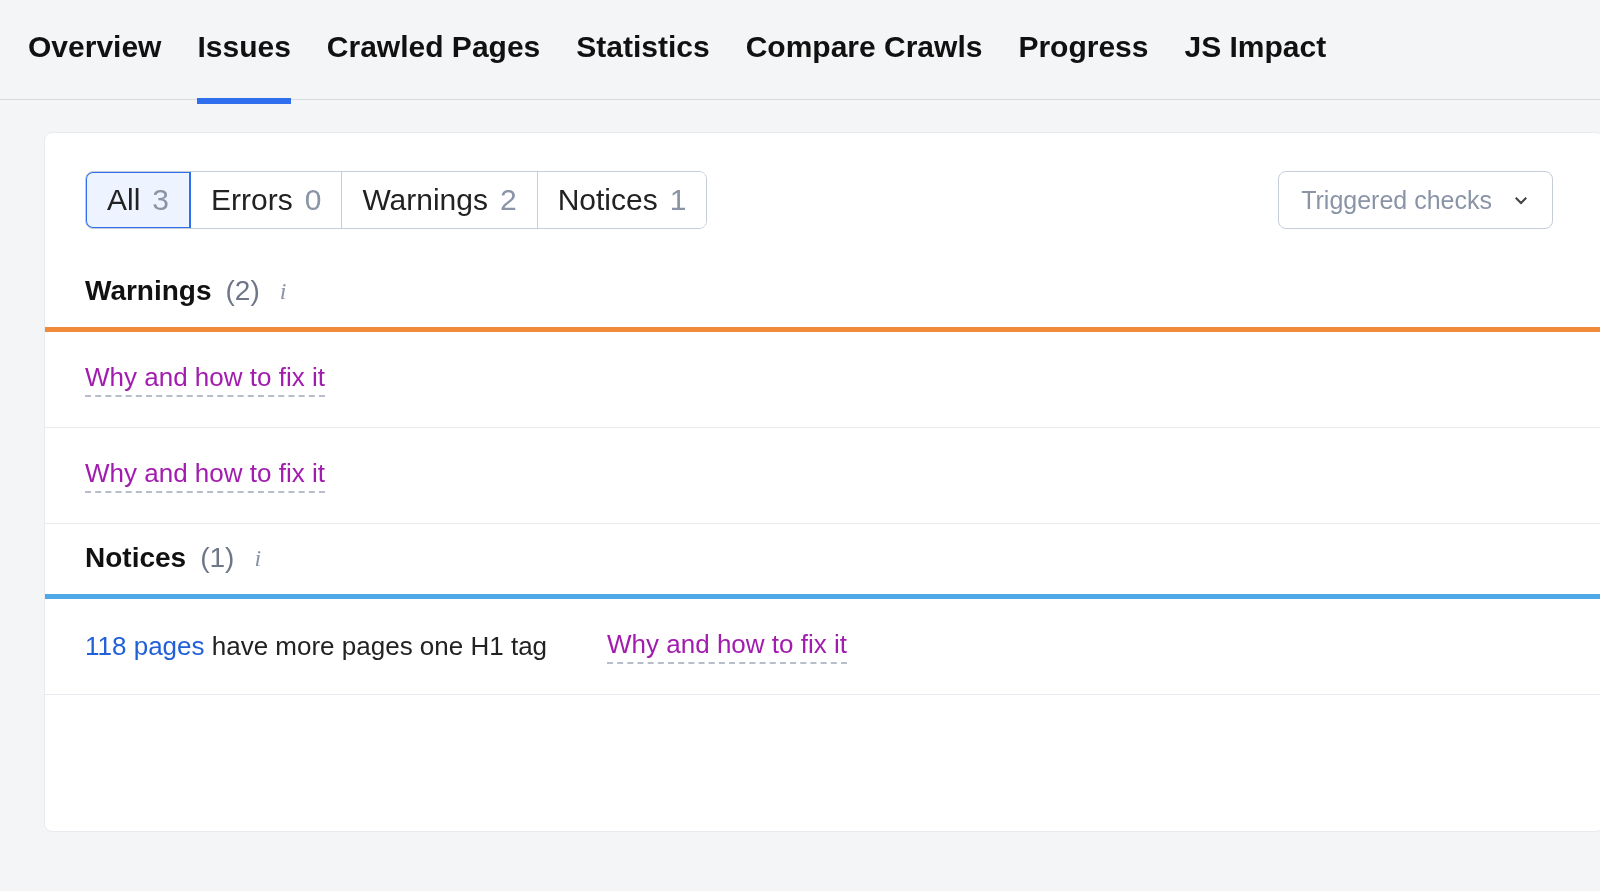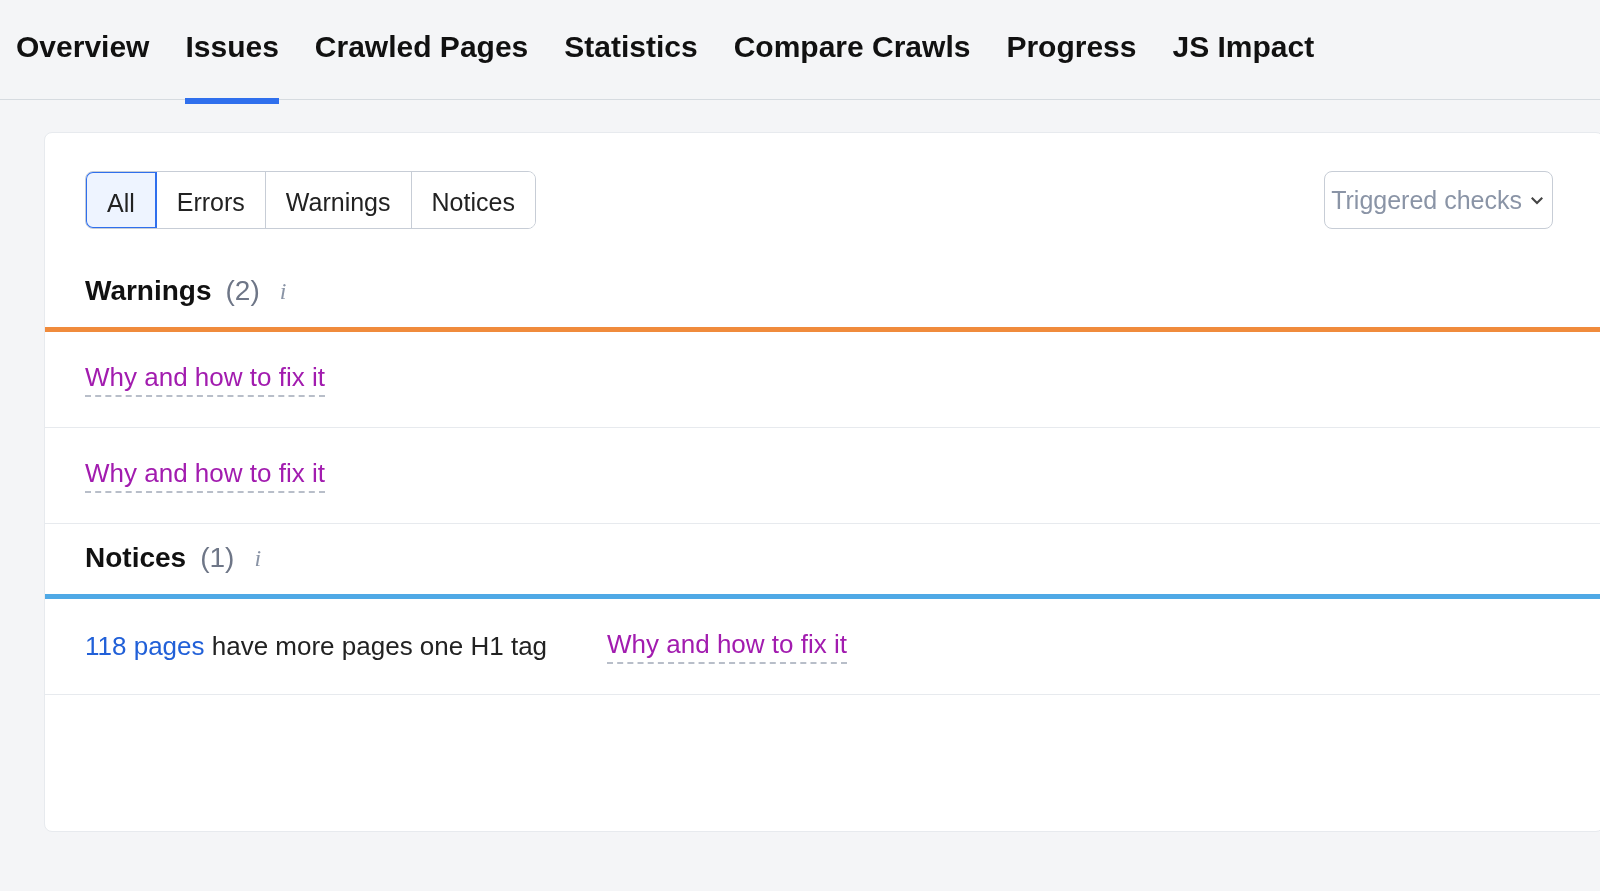--- a/index.html
+++ b/index.html
@@ -7,21 +7,21 @@
     font-family: -apple-system, BlinkMacSystemFont, "Segoe UI", Helvetica, Arial, sans-serif;
     background: #f4f5f7;
     color: #111;
     width: 1600px;
     height: 891px;
     overflow: hidden;
   }
   .tabs {
     display: flex;
     gap: 36px;
-    padding: 0 16px;
+    padding: 0 28px;
     align-items: center;
     height: 100px;
     border-bottom: 1px solid #d6dbe0;
   }
   .tab {
     font-size: 30px;
     font-weight: 600;
     color: #111;
     padding: 34px 0;
     cursor: pointer;
@@ -74,46 +74,45 @@
     display: flex;
     border: 1px solid #c7cdd6;
     border-radius: 8px;
     overflow: hidden;
     height: 58px;
   }
   .filter-btn {
     display: flex;
     align-items: center;
     gap: 12px;
-    padding: 16px 20px;
-    font-size: 25px;
+    padding: 4px 20px;
+    font-size: 30px;
     font-weight: 500;
     color: #222;
     border-right: 1px solid #c7cdd6;
     cursor: pointer;
     background: #fff;
-    flex-direction: column;
   }
   .filter-btn:last-child { border-right: none; }
   .filter-btn.selected {
     background: #eef4ff;
     border: 2px solid #2f6fed;
     border-radius: 8px 0 0 8px;
     margin: -1px 0 -1px -1px;
   }
   .filter-count { color: #8a94a6; font-weight: 500; }
   .triggered-btn {
     margin-left: auto;
     display: flex;
     align-items: center;
-    gap: 6px;
+    gap: 20px;
     border: 1px solid #c7cdd6;
     border-radius: 8px;
     height: 58px;
-    padding: 0 6px;
+    padding: 0 22px;
     font-size: 25px;
     color: #8a94a6;
     cursor: pointer;
     background: #fff;
     margin-right: 10px;
   }
   .section-header {
     display: flex;
     align-items: center;
     gap: 14px;

